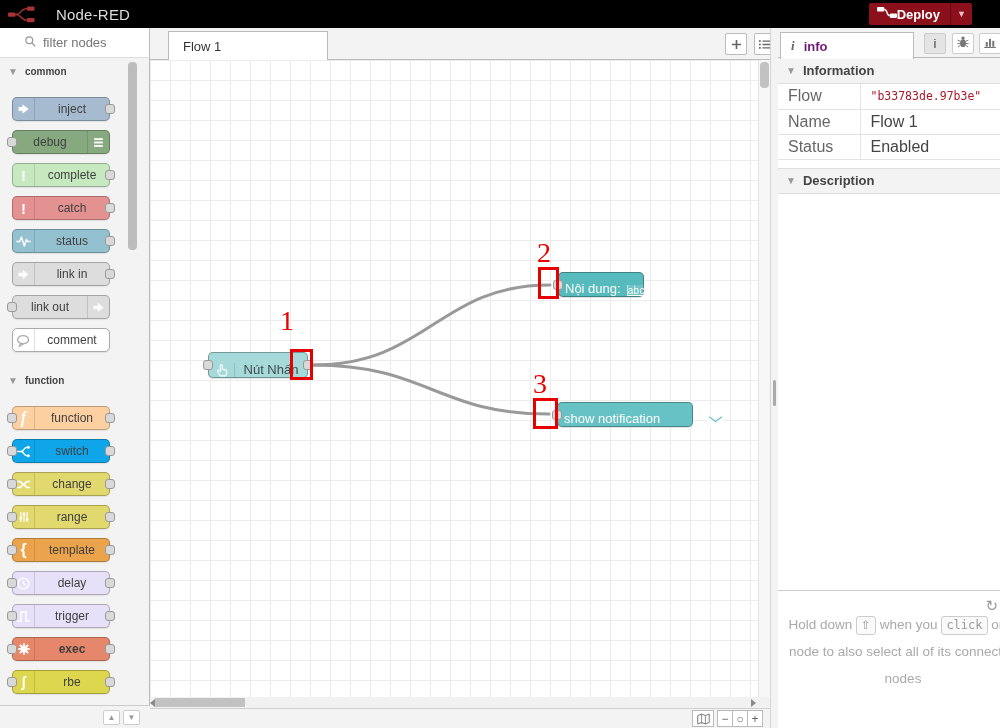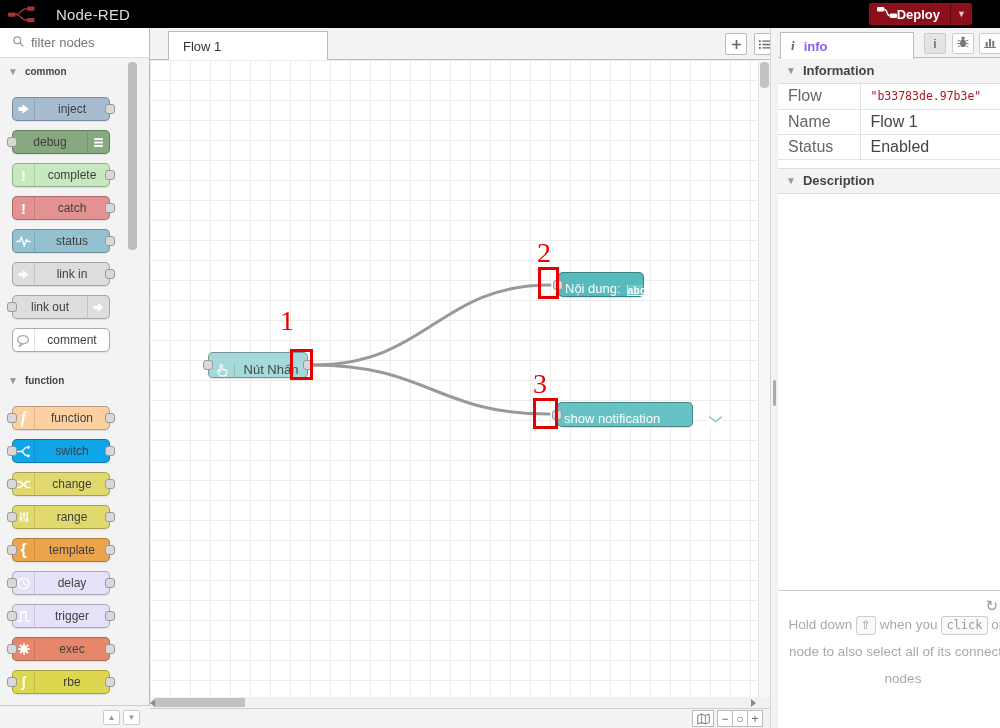--- a/index.html
+++ b/index.html
@@ -11,21 +11,21 @@
   .hdr { position:absolute; left:0; top:0; width:1000px; height:28px; background:#000; display:flex; align-items:center;gap:15px; }
   .hdr-logo { margin-left:8px; display:flex; align-items:center; }
   .hdr-title { color:#ddd; font-size:15px; margin-left:6px; letter-spacing:.2px; }
   .deploy { position:absolute; right:28px; top:3px; height:22px; background:#8C101C; border-radius:2px; display:flex; align-items:center; cursor:pointer; }
   .deploy-main { display:flex; align-items:center; padding:0 10px 0 8px; height:100%; }
   .deploy-label { color:#fff; font-weight:bold; font-size:13px; }
   .deploy-arrow { width:22px; height:100%; border-left:1px solid rgba(0,0,0,.3); color:#f0c4c4; font-size:9px; display:flex; align-items:center; justify-content:center; }
 
   
   .palette { position:absolute; left:0; top:28px; width:150px; height:700px; background:#f3f3f3; border-right:1px solid #bbb; }
-  .psearch { position:relative; height:30px; background:#fff; border-bottom:1px solid #ddd; display:flex; align-items:center; padding-left:12px; }
+  .psearch { position:relative; height:30px; background:#fff; border-bottom:1px solid #ddd; display:flex; align-items:center; padding-left:24px; }
   .psearch input { border:0; outline:0; background:transparent; font-size:13px; color:#888; width:110px; margin-left:6px; font-family:inherit; }
   .pscroll { position:absolute; left:0; top:30px; width:150px; height:647px; overflow:hidden; }
   .pcat-header { height:23px; margin-top:2px; display:flex; align-items:center; padding-left:8px; color:#555; cursor:pointer; }
   .pcat-header .chev { color:#999; font-size:10px; margin-right:7px; }
   .pcat-header .pcat-label { font-weight:bold; font-size:10px; color:#444; }
   .pcat-content { padding:14px 0 6px 0; }
   .pnode { position:relative; margin:0 0 9px 12px; width:98px; height:24px; border:1px solid rgba(0,0,0,.25); border-radius:5px; display:flex; align-items:stretch; cursor:move; box-shadow:0 1px 1px rgba(0,0,0,.08); }
   .pnode .nicon { width:22px; display:flex; align-items:center; justify-content:center; }
   .pnode .nicon.l { border-right:1px solid rgba(0,0,0,.12); }
   .pnode .nicon.r { border-left:1px solid rgba(0,0,0,.12); }
@@ -43,21 +43,21 @@
   .tabbtn { position:absolute; top:5px; width:22px; height:22px; background:#fff; border:1px solid #bbb; border-radius:2px; color:#666; display:flex; align-items:center; justify-content:center; font-size:13px; cursor:pointer; }
   .canvas { position:absolute; left:0; top:32px; width:620px; height:637px; overflow:hidden; background-color:#fff;
     background-image:linear-gradient(#ececec 1px, transparent 1px), linear-gradient(90deg,#ececec 1px, transparent 1px);
     background-size:20px 20px; }
   .wires { position:absolute; left:0; top:0; z-index:1; }
   .fnode { position:absolute; border:1px solid rgba(0,0,0,.3); border-radius:5px; display:flex; align-items:flex-end; z-index:2; box-shadow:0 1px 1px rgba(0,0,0,.12); cursor:move; }
   .fnode .nicon { display:flex; align-items:center; justify-content:center; }
   .fnode .nicon.l { width:26px; border-right:1px solid rgba(0,0,0,.12); }
   .fnode .nicon.r { border-left:1px solid rgba(255,255,255,.65); background:rgba(255,255,255,.15); }
   .fnode .nlbl { flex:1; display:flex; align-items:center; justify-content:center; font-size:13px; white-space:nowrap; padding:0 6px; }
-  .badge-abc { font-size:10px; font-weight:bold; color:#fff; text-decoration:underline; letter-spacing:.3px; }
+  .badge-abc { font-size:10px; font-weight:normal; color:#fff; text-decoration:underline; letter-spacing:.3px; }
   .ann-box { position:absolute; border:3px solid #e60000; z-index:5; }
   .ann-num { position:absolute; color:#e60000; font-family:"Liberation Serif","DejaVu Serif",serif; font-size:28px; line-height:1; z-index:6; }
   .vscroll { position:absolute; right:0; top:32px; width:12px; height:637px; background:#f7f7f7; border-left:1px solid #e2e2e2; }
   .vthumb { position:absolute; left:1px; top:2px; width:9px; height:26px; background:#c2c2c2; border-radius:4px; }
   .hscroll { position:absolute; left:0; top:669px; width:620px; height:11px; background:#f1f1f1; }
   .hthumb { position:absolute; left:5px; top:1px; width:90px; height:9px; background:#c2c2c2; }
   .harrow { position:absolute; top:2px; width:0; height:0; border-top:4px solid transparent; border-bottom:4px solid transparent; }
   .harrow.left { left:0; border-right:5px solid #8a8a8a; }
   .harrow.right { right:14px; border-left:5px solid #8a8a8a; }
   .wsfooter { position:absolute; left:0; top:680px; width:620px; height:20px; background:#f3f3f3; border-top:1px solid #d0d0d0; }
@@ -65,21 +65,21 @@
 
   
   .splitter { position:absolute; left:770px; top:28px; width:8px; height:700px; background:#f3f3f3; border-left:1px solid #d5d5d5; cursor:col-resize; }
   .grip { position:absolute; left:2px; top:352px; width:3px; height:26px; background:#aaa; border-radius:2px; }
 
   
   .sidebar { position:absolute; left:778px; top:28px; width:222px; height:700px; background:#fff; overflow:hidden; }
   .sbtabs { position:relative; height:30px; background:#f3f3f3; border-bottom:1px solid #bbb; }
   .sbtab { position:absolute; left:2px; top:4px; width:134px; height:27px; background:#fff; border:1px solid #bbb; border-bottom:none; display:flex; align-items:center; padding-left:10px; z-index:2; cursor:pointer; }
   .sbtab .iico { font-family:"Liberation Serif",serif; font-weight:bold; font-style:italic; color:#666; margin-right:9px; font-size:13px; }
-  .sbtab .sbtab-label { font-weight:bold; color:#8b5cf6; font-size:13px; }
+  .sbtab .sbtab-label { font-weight:bold; color:#701a75; font-size:13px; }
   .sbbtn { position:absolute; top:5px; width:22px; height:21px; background:#fff; border:1px solid #ccc; border-radius:2px; display:flex; align-items:center; justify-content:center; cursor:pointer; }
   .sbbtn.active { background:#e4e4e4; }
   .sechdr { width:300px; height:26px; background:#f3f3f3; border-bottom:1px solid #ddd; display:flex; align-items:center; padding-left:8px; cursor:pointer; }
   .sechdr .chev { color:#999; font-size:10px; margin-right:7px; }
   .sechdr .sec-label { font-weight:bold; font-size:13px; color:#444; }
   .sechdr.desc { border-top:1px solid #ddd; margin-top:8px; }
   .itable { width:300px; border-collapse:collapse; table-layout:fixed; }
   .itable td { border-bottom:1px solid #e3e3e3; height:25px; padding:0 10px; font-size:16px; }
   .itable td.k { width:82px; border-right:1px solid #e3e3e3; color:#666; }
   .itable td.v { color:#444; }
@@ -297,21 +297,21 @@
           <div class="pnode" style="background: rgb(230, 224, 248);">
             <span class="nicon l">
               <svg width="15" height="15" viewBox="0 0 18 18">
                 <path d="M1.5 14.5h4.5V3.5h6v11h4.5" stroke="#fff" stroke-width="1.8" fill="none"></path>
               </svg>
             </span>
             <span class="nlbl">trigger</span>
             <span class="port out"></span>
             <span class="port in"></span>
           </div>
-          <div class="pnode" style="background: rgb(230, 135, 108);">
+          <div class="pnode" style="background: rgb(230, 135, 108); font-weight: bold;">
             <span class="nicon l">
               <svg width="14" height="14" viewBox="0 0 18 18">
                 <g fill="#fff">
                   <rect x="7.9" y="1.5" width="2.2" height="15"></rect>
                   <rect x="1.5" y="7.9" width="15" height="2.2"></rect>
                   <g transform="rotate(45 9 9)">
                     <rect x="7.9" y="1.5" width="2.2" height="15"></rect>
                     <rect x="1.5" y="7.9" width="15" height="2.2"></rect>
                   </g>
                   <circle cx="9" cy="9" r="4.4"></circle>

